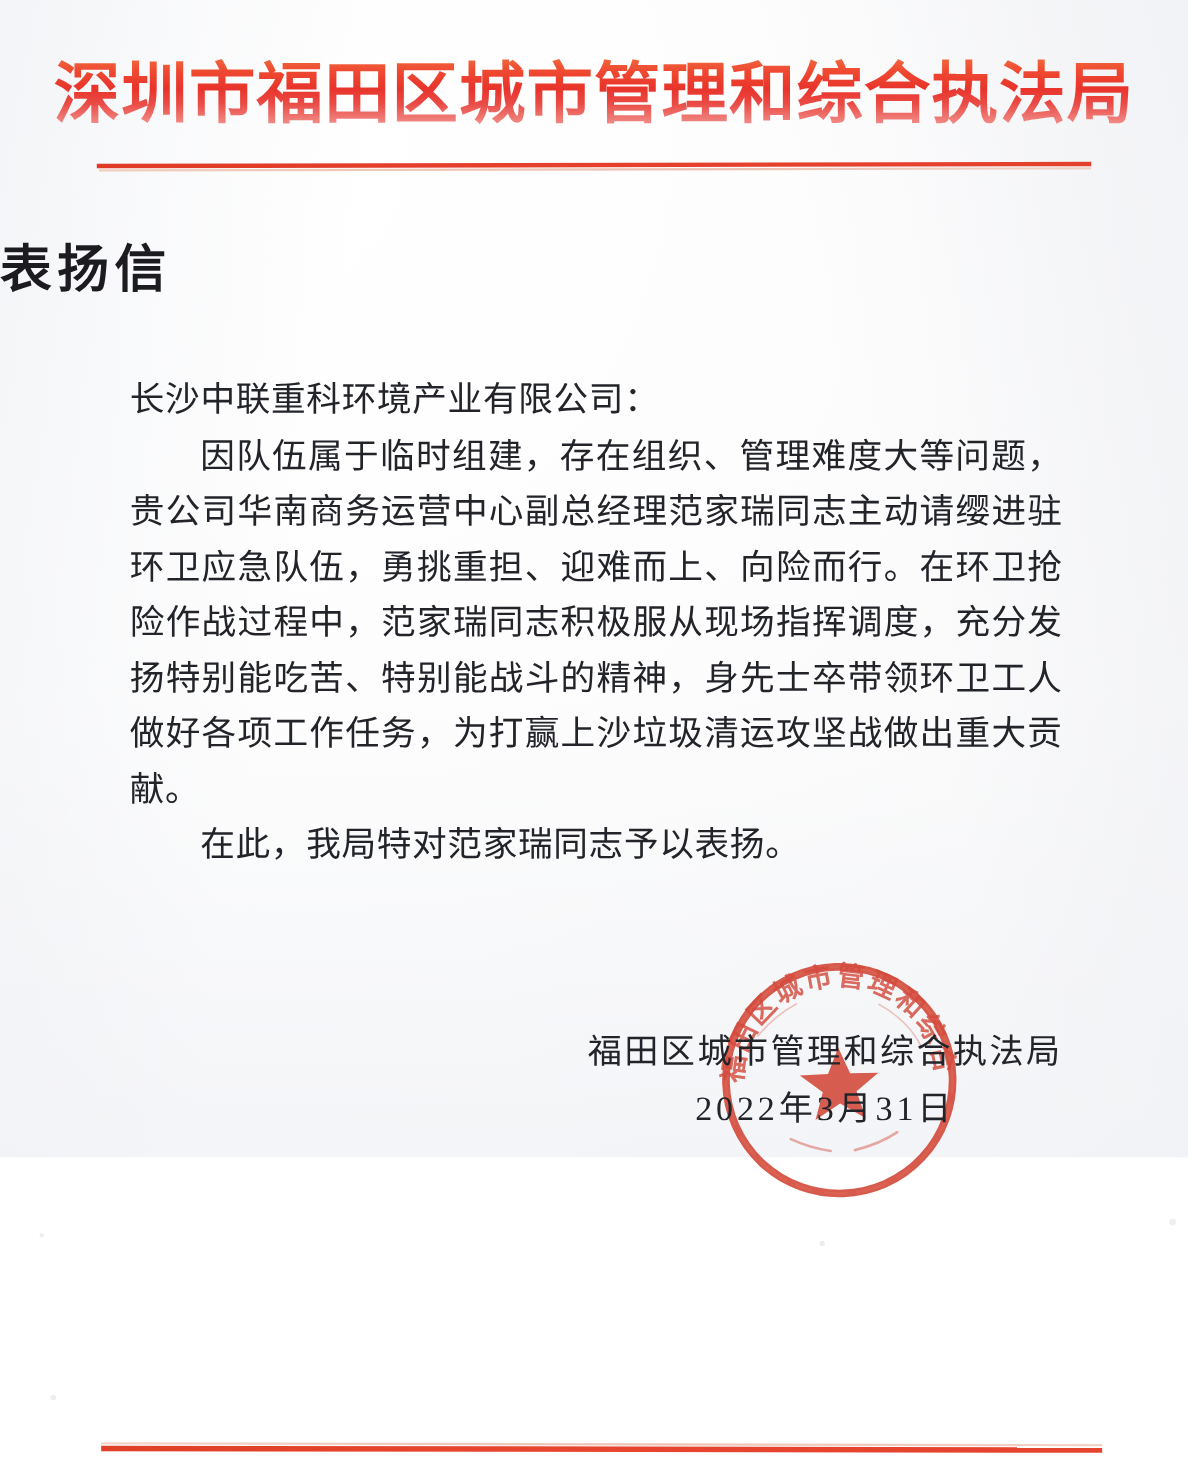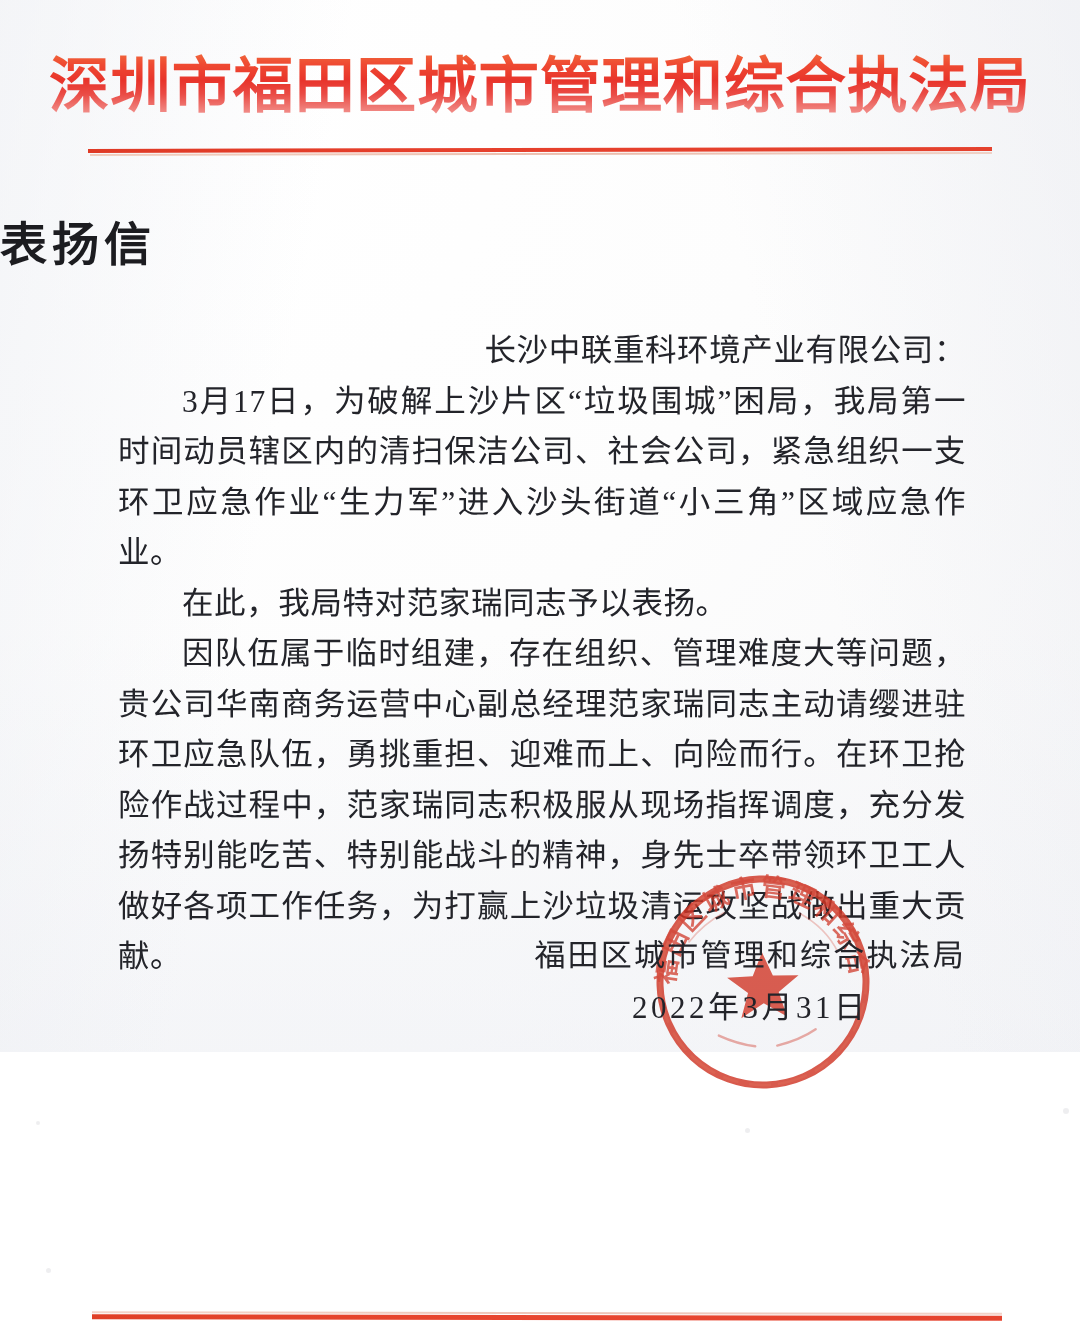--- a/index.html
+++ b/index.html
@@ -114,22 +114,22 @@
     left: 118px;
     width: 848px;
     top: 322px;
     color: #23242a;
     font-family: "Liberation Serif", "DejaVu Serif", serif;
     font-size: 31.5px;
     line-height: 50.5px;
     letter-spacing: .6px;
   }
   .salutation {
-    text-align: right;
-    margin: 4px 0 0 0;
+    text-align: left;
+    margin: 17px 0 0 0;
   }
   .para {
     margin: 0;
     text-align: justify;
     text-align-last: left;
     text-indent: 64px;
   }
   .para.closing {
     text-indent: 64px;
   }
@@ -206,23 +206,22 @@
 
   <div class="head-rule">
     <div class="thick"></div>
     <div class="thin"></div>
   </div>
 
   <div class="doc-title">表扬信</div>
 
   <div class="body-block">
     <p class="salutation">长沙中联重科环境产业有限公司：</p>
-    <p class="para">3月17日，为破解上沙片区“垃圾围城”困局，我局第一时间动员辖区内的清扫保洁公司、社会公司，紧急组织一支环卫应急作业“生力军”进入沙头街道“小三角”区域应急作业。</p>
+    <p class="para">因队伍属于临时组建，存在组织、管理难度大等问题，贵公司华南商务运营中心副总经理范家瑞同志主动请缨进驻环卫应急队伍，勇挑重担、迎难而上、向险而行。在环卫抢险作战过程中，范家瑞同志积极服从现场指挥调度，充分发扬特别能吃苦、特别能战斗的精神，身先士卒带领环卫工人做好各项工作任务，为打赢上沙垃圾清运攻坚战做出重大贡献。</p>
     <p class="para closing">在此，我局特对范家瑞同志予以表扬。</p>
-    <p class="para">因队伍属于临时组建，存在组织、管理难度大等问题，贵公司华南商务运营中心副总经理范家瑞同志主动请缨进驻环卫应急队伍，勇挑重担、迎难而上、向险而行。在环卫抢险作战过程中，范家瑞同志积极服从现场指挥调度，充分发扬特别能吃苦、特别能战斗的精神，身先士卒带领环卫工人做好各项工作任务，为打赢上沙垃圾清运攻坚战做出重大贡献。</p>
   </div>
 
   <div class="seal">
     <svg viewBox="0 0 240 240" xmlns="http://www.w3.org/2000/svg" aria-hidden="true">
       <defs>
         <path id="sealArc" d="M 32,122 A 88,88 0 0 1 208,122" fill="none"></path>
       </defs>
 
       <circle cx="120" cy="120" r="103" fill="none" stroke="#cf3424" stroke-width="7" opacity=".92"></circle>
       <circle cx="120" cy="120" r="103" fill="none" stroke="#d9553f" stroke-width="2.5" opacity=".5" stroke-dasharray="16 9 30 7 22 11"></circle>

